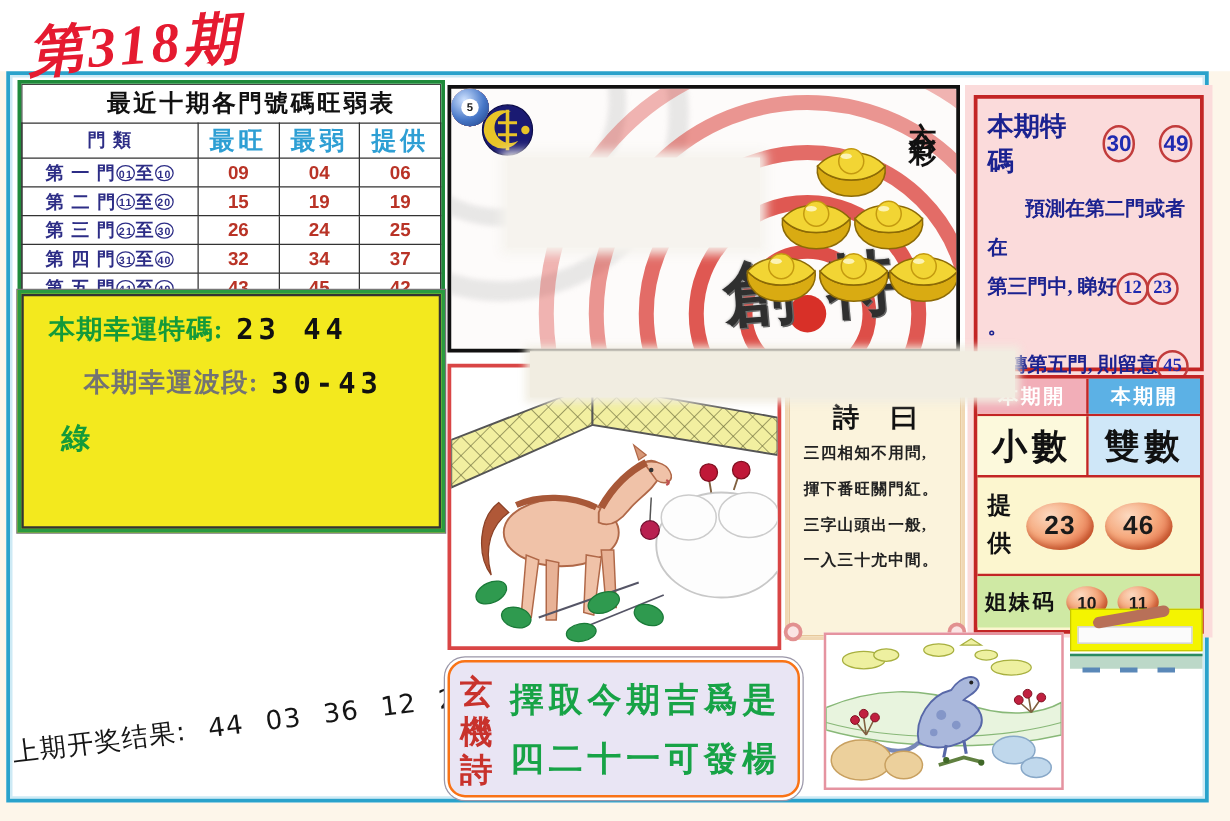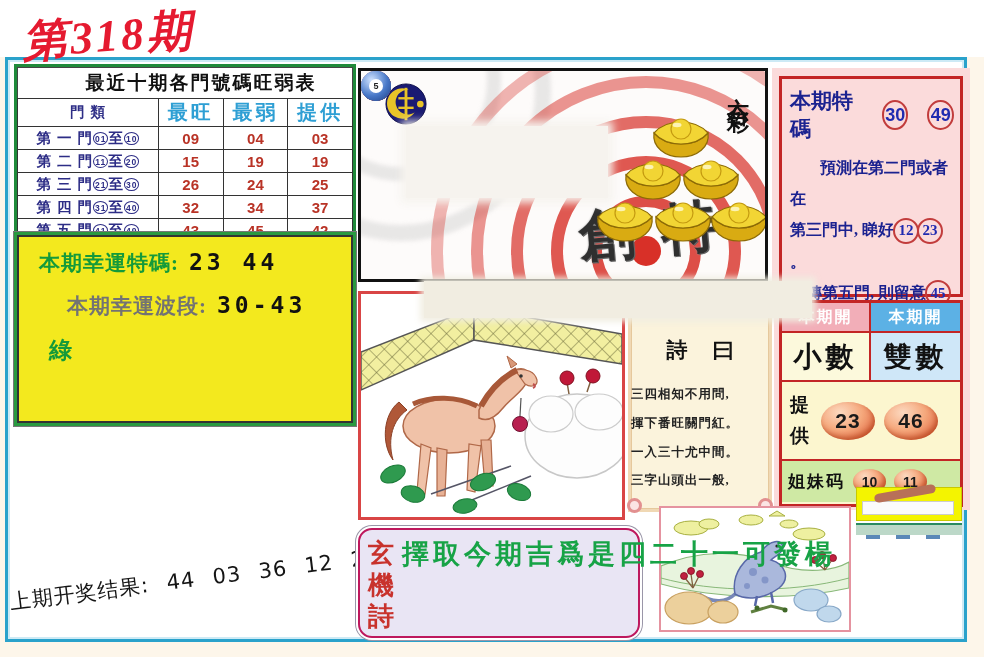--- a/index.html
+++ b/index.html
@@ -23,21 +23,21 @@
   #stats .hd { color:#2e9fd4; font-weight:bold; font-size:20px; letter-spacing:3px;}
   #stats .gate { color:#2d2d86; font-weight:bold; font-size:14.5px; letter-spacing:1px; width:42%; }
   #stats .val { color:#b93326; font-weight:bold; font-size:15px; width:19.3%; }
   .circ-sm { display:inline-block; border:1px solid #2d2d86; border-radius:50%; font-size:8.5px;
              min-width:13px; height:13px; line-height:12px; vertical-align:1px; padding:0 1px;}
 
   
   #lucky { position:absolute; left:14px; top:232px; width:342px; height:194px; z-index:2;
            background:#f3e91e; border:3px solid #2a9a40; box-shadow: inset 0 0 0 2px #333,  0 0 0 1px #777;
            padding:14px 14px 8px 22px; }
-  #lucky .row { display:flex; align-items:flex-start; margin-bottom:15px; font-weight:bold; }
+  #lucky .row { display:flex; align-items:flex-end; margin-bottom:15px; font-weight:bold; }
   #lucky .lab { font-size:21px; letter-spacing:1px; font-family:"Liberation Serif", serif; }
   #lucky .val { font-size:23px; color:#111; margin-left:10px; font-family:"DejaVu Sans Mono", monospace; letter-spacing:4px;}
   .c-green { color:#149a3a; } .c-red { color:#737373;margin-left:28px; } .c-blue { color:#3333cc; } .c-mag { color:#e23bb0; }
   #lucky .val.green { color:#149a3a; font-family:"Liberation Serif", serif;}
 
   
   #panel { position:absolute; left:358px; top:68px; width:410px; height:214px; background:#fdfbfa;
            border:3px solid #111; overflow:hidden; z-index:2; }
   .ring { position:absolute; border-radius:50%; }
   .rr { border-style:solid; border-color:#d83028; filter:blur(.6px);}
@@ -70,23 +70,23 @@
              box-shadow:0 0 6px 4px rgba(241,237,225,.9); }
 
   
   #horse { position:absolute; left:358px; top:291px; width:267px; height:229px; background:#fff;
            border:3px solid #d94545; z-index:2; }
 
   
   #poem { position:absolute; left:628px; top:301px; width:144px; height:211px; z-index:2;
           background:#fbf3dc; border:3px solid #f0d8b4; box-shadow:0 0 0 2px #fff, inset 0 0 0 1px #e6c89c; }
   .pcorn { position:absolute; width:15px; height:15px; border-radius:50%; background:#fbe4e4; border:3px solid #e29090;}
-  #poem .t { text-align:center; font-size:21px; font-weight:bold; letter-spacing:10px; margin-top:32px;
+  #poem .t { text-align:center; font-size:21px; font-weight:bold; letter-spacing:10px; margin-top:16px;
              font-family:"Liberation Serif", serif; color:#111; padding-left:10px;}
-  #poem .lines { margin-top:16px; padding-left:0; }
+  #poem .lines { margin-top:0; padding-left:12px; }
   #poem .lines div { font-size:12.5px; font-weight:bold; color:#222; line-height:2.3;
                      font-family:"Liberation Serif", serif; letter-spacing:1px;}
 
   
   #pinkstrip { position:absolute; left:772px; top:68px; width:198px; height:442px; background:#fbdbdb; z-index:1; }
   #special { position:absolute; left:779px; top:76px; width:184px; height:221px; z-index:2;
              border:3px solid #c32525; padding:8px 6px 6px 8px; }
   #special .tl { display:flex; align-items:center; gap:19px; }
   #special .tl .lab { font-size:21px; font-weight:bold; color:#1b2290; font-family:"Liberation Serif", serif; }
   .circ { display:inline-flex; align-items:center; justify-content:center; border:2.5px solid #c23c3c;
@@ -126,25 +126,25 @@
   #thumb .y { position:absolute; left:0; top:0; width:100%; height:34px; background:#f4f400; border:1px solid #c8c800;}
   #thumb .w { position:absolute; left:6px; top:14px; width:92px; height:14px; background:#fbfbfb; border:1px solid #ccc;}
   #thumb .pen { position:absolute; left:18px; top:2px; width:62px; height:9px; background:#b87058;
                 border-radius:5px; transform:rotate(-10deg); }
   #thumb .g { position:absolute; left:0; top:36px; width:100%; height:12px; background:#bcd8c8;
               border-top:2px solid #2a8a60; }
   #thumb .g i { display:inline-block; width:14px; height:4px; background:#5a88b8; margin:3px 6px 0 10px;}
 
   
   #mystery { position:absolute; left:358px; top:528px; width:282px; height:110px; z-index:4;
-             background:#e9e5f4; border:2px solid #be185d; border-radius:14px;
+             background:#e9e5f4; border:2px solid #f97316; border-radius:14px;
              box-shadow:0 0 0 2px #fff, 0 0 0 3px #9a96a8; display:flex; padding:6px 8px; }
   #mystery .lab { width:32px; word-break:break-all; font-size:26px; line-height:1.22; font-weight:bold;
                   color:#c8322c; font-family:"Liberation Serif", serif; margin-top:2px;}
-  #mystery .lines { flex:1; display:flex; flex-direction:row; justify-content:space-around; padding-left:8px;}
+  #mystery .lines { flex:1; display:flex; flex-direction:column; justify-content:space-around; padding-left:8px;}
   #mystery .lines div { font-size:27px; font-weight:bold; color:#17a346; letter-spacing:4px;
                         font-family:"Liberation Serif", serif; white-space:nowrap;}
 
   
   #rat { position:absolute; left:659px; top:506px; width:192px; height:126px; background:#fff;
          border:2px solid #e593a0; z-index:2; }
 
   
   #footer-line { position:absolute; left:10px; top:588px; z-index:3; font-size:21px; color:#151515;
                  transform:rotate(-7deg); transform-origin:left center; white-space:nowrap;
@@ -166,21 +166,21 @@
           <tr>
         <td class="hd gate">門  類</td>
         <td class="hd">最旺</td>
         <td class="hd">最弱</td>
         <td class="hd">提供</td>
       </tr>
       <tr>
         <td class="gate"><span>第 一 門</span><span class="circ-sm">01</span><span>至</span><span class="circ-sm">10</span></td>
         <td class="val">09</td>
         <td class="val">04</td>
-        <td class="val">03</td>
+        <td class="val">06</td>
       </tr>
       <tr>
         <td class="gate"><span>第 二 門</span><span class="circ-sm">11</span><span>至</span><span class="circ-sm">20</span></td>
         <td class="val">15</td>
         <td class="val">19</td>
         <td class="val">19</td>
       </tr>
       <tr>
         <td class="gate"><span>第 三 門</span><span class="circ-sm">21</span><span>至</span><span class="circ-sm">30</span></td>
         <td class="val">26</td>
@@ -337,22 +337,22 @@
 
   <div id="poem">
     <span class="pcorn" style="left:-4px; top:-4px;"></span>
     <span class="pcorn" style="right:-4px; top:-4px;"></span>
     <span class="pcorn" style="left:-4px; bottom:-4px;"></span>
     <span class="pcorn" style="right:-4px; bottom:-4px;"></span>
     <div class="t">詩 曰</div>
     <div class="lines">
       <div>三四相知不用問,</div>
       <div>揮下番旺關門紅。</div>
+      <div>三字山頭出一般,</div>
       <div>一入三十尤中間。</div>
-      <div>三字山頭出一般,</div>
     </div>
   </div>
 
   <div id="pinkstrip"></div>
 
   <div id="special">
     <div class="tl">
       <span class="lab">本期特碼</span>
       <span class="circ big">30</span>
       <span class="circ big">49</span>

